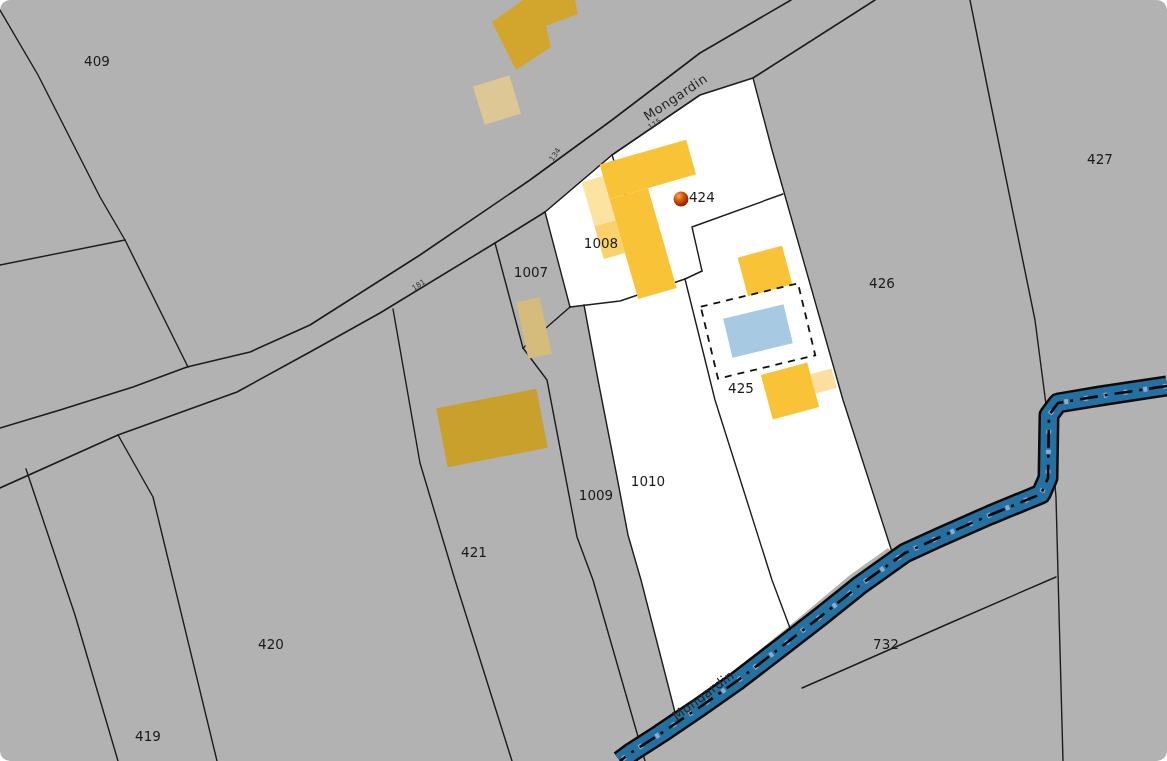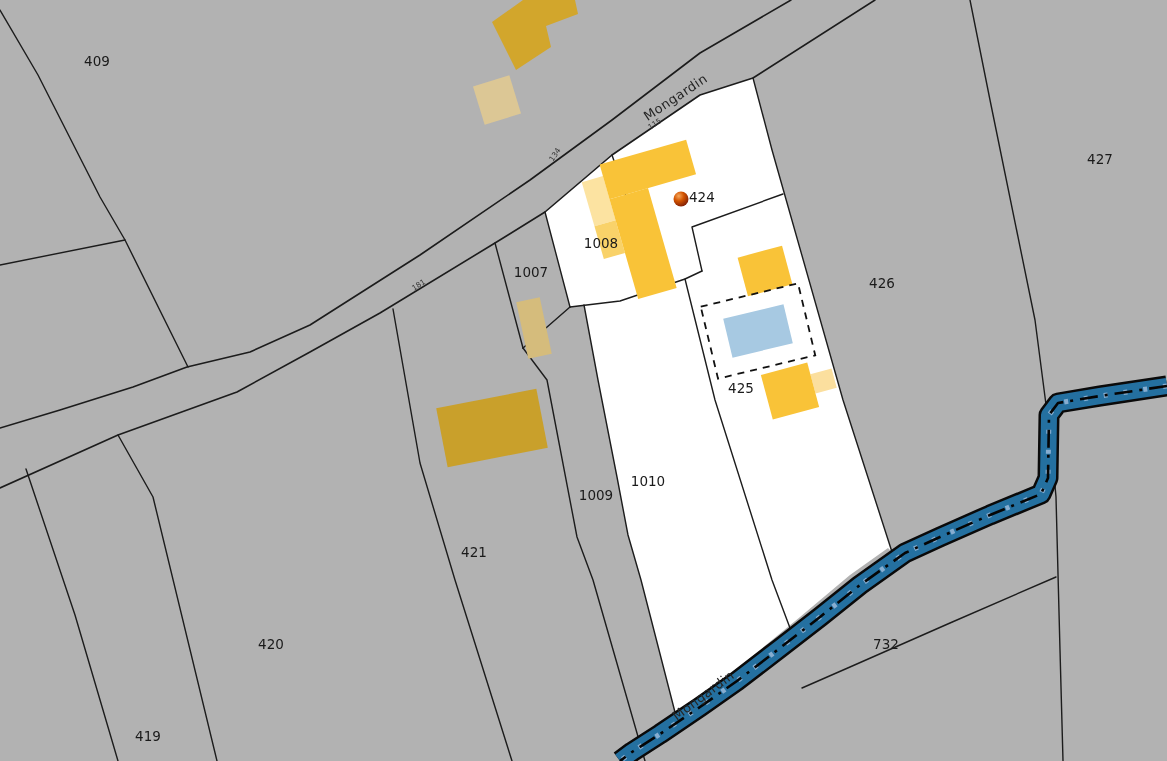--- a/index.html
+++ b/index.html
@@ -1,20 +1,21 @@
 <!DOCTYPE html>
 <html><head>
 <meta charset="utf-8">
 <style>
   html,body{margin:0;padding:0;background:#ffffff;}
   .map-container{
     position:relative;
     width:1167px;height:761px;
     overflow:hidden;
     font-family:"DejaVu Sans", sans-serif;
+    border-radius:10px;
   }
   svg{display:block;}
   text{
     font-family:"DejaVu Sans", sans-serif;
     fill:#1a1a1a;
     user-select:none;
   }
   .parcel-label{font-size:13.5px;}
   .road-label{font-size:13px;fill:#262626;letter-spacing:0.5px;}
   .road-number{font-size:7.5px;fill:#333;}

